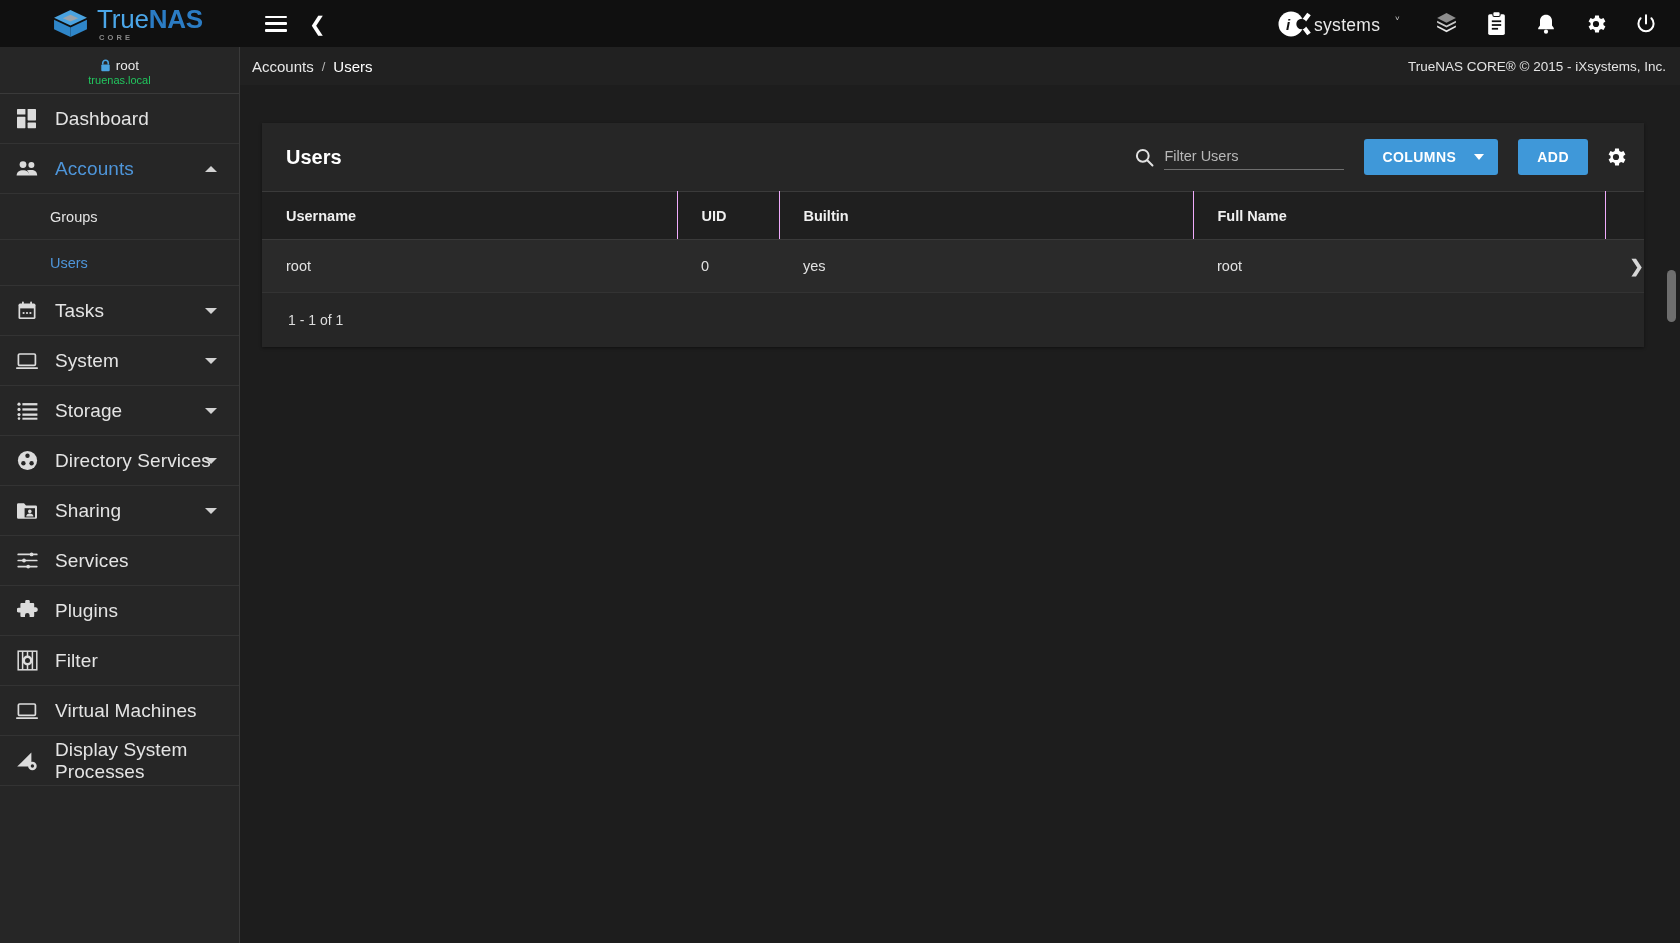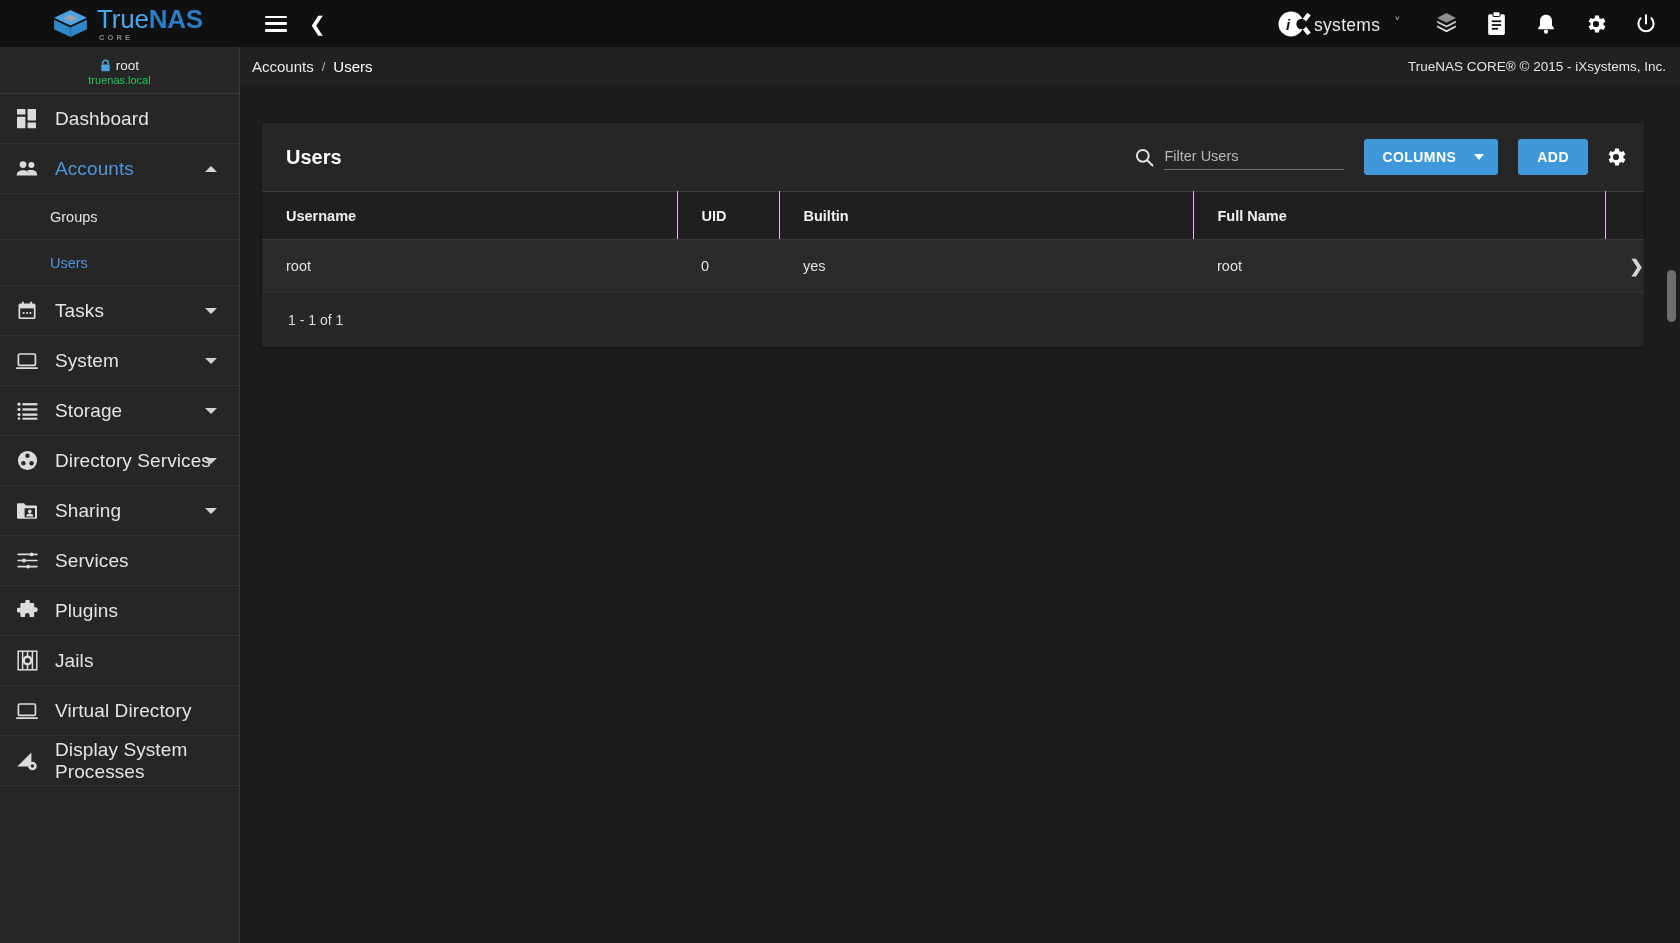--- a/index.html
+++ b/index.html
@@ -434,32 +434,32 @@
 
       <div class="navitem">
         <span class="ico">
           <svg width="21" height="21" viewBox="0 0 21 21" fill="none" stroke="#dcdcdc" stroke-width="1.5">
             <rect x="1.2" y="1.2" width="18.6" height="18.6"></rect>
             <path d="M5.6 1.2 v18.6 M10.5 1.2 v18.6 M15.4 1.2 v18.6"></path>
             <circle cx="10.5" cy="10.5" r="5" fill="#dcdcdc" stroke="none"></circle>
             <circle cx="10.5" cy="10.5" r="2.5" fill="#262626" stroke="none"></circle>
           </svg>
         </span>
-        <span class="lbl">Jails</span>
+        <span class="lbl">Filter</span>
       </div>
 
 
       <div class="navitem">
         <span class="ico">
           <svg width="22" height="18" viewBox="0 0 22 18" fill="none" stroke="#dcdcdc" stroke-width="1.7">
             <rect x="2.4" y="2" width="17" height="11.4" rx="1.2"></rect>
             <path d="M0.8 16.2 h20.4" stroke-linecap="round"></path>
           </svg>
         </span>
-        <span class="lbl">Virtual Directory</span>
+        <span class="lbl">Virtual Machines</span>
       </div>
 
       <div class="navitem">
         <span class="ico">
           <svg width="22" height="20" viewBox="0 0 22 20" fill="#dcdcdc">
             <path d="M1.2 15.6 L15.4 1.6 v14 z"></path>
             <circle cx="16.4" cy="15" r="4.3"></circle>
             <circle cx="16.4" cy="15" r="1.7" fill="#262626"></circle>
           </svg>
         </span>

